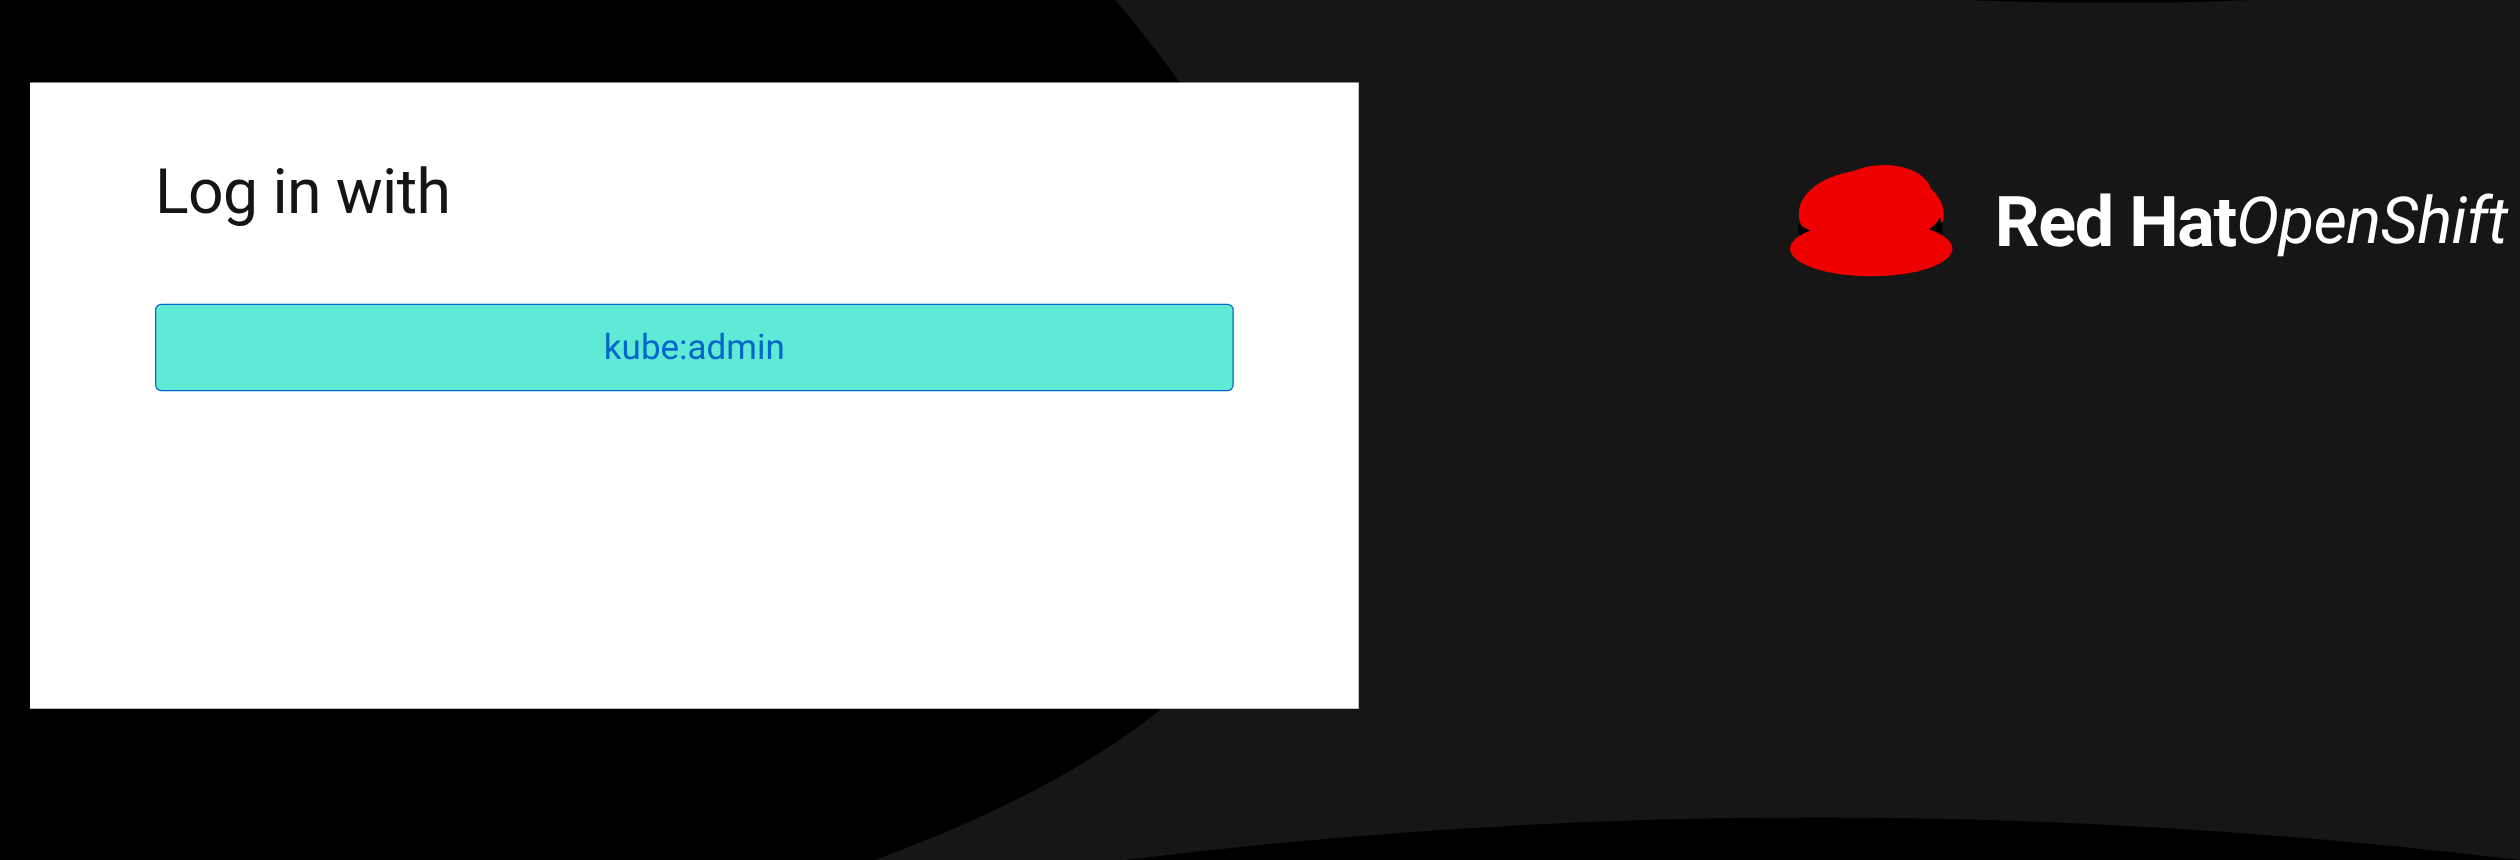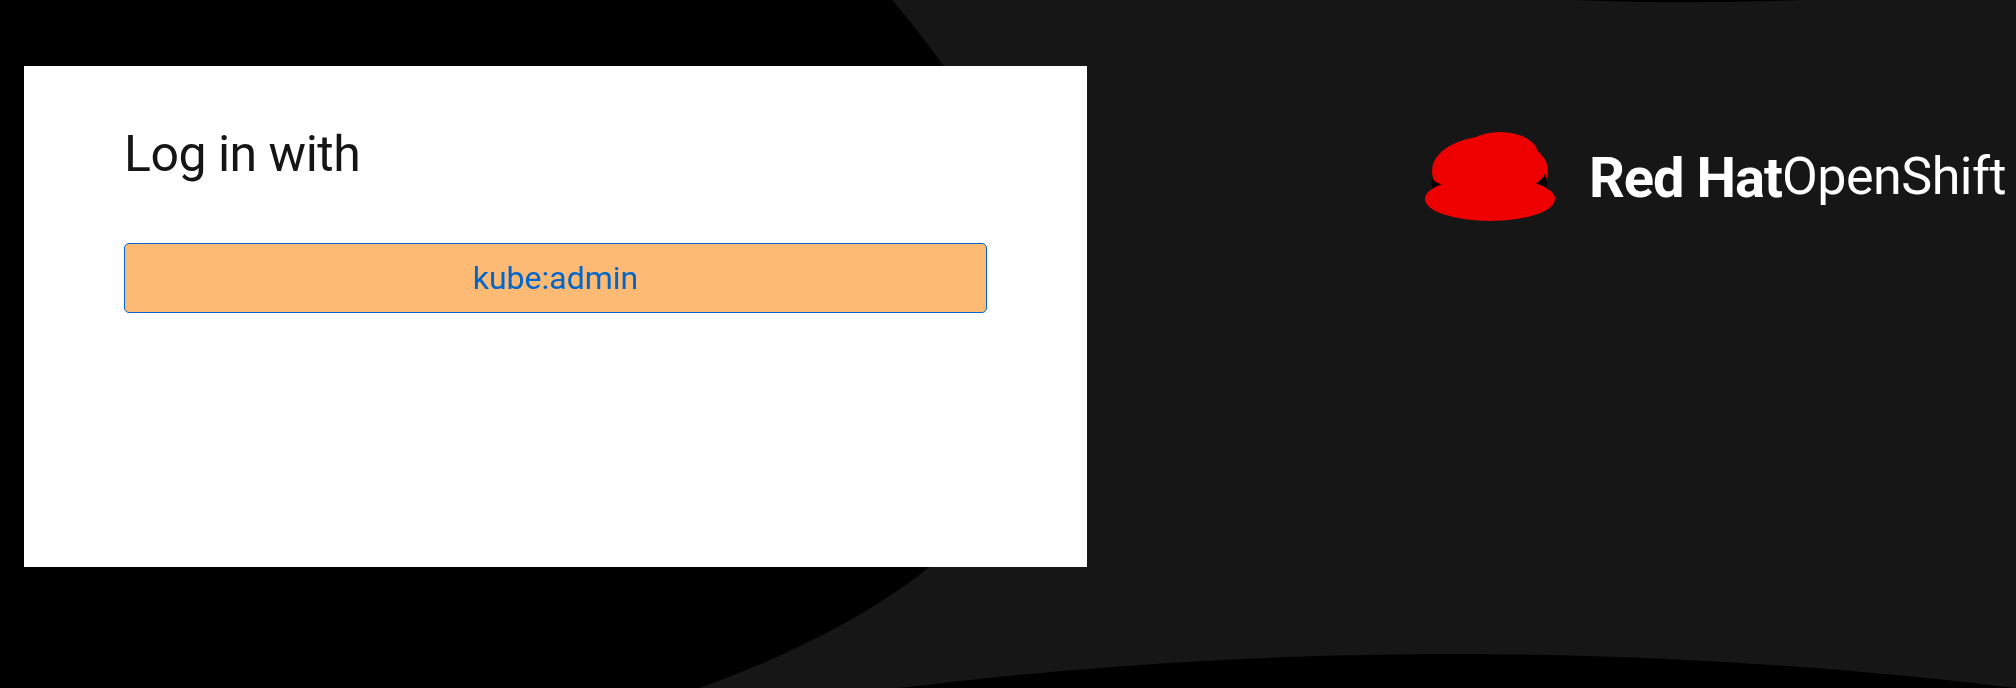--- a/index.html
+++ b/index.html
@@ -43,25 +43,25 @@
       font-weight: 400;
       color: #151515;
       margin-bottom: 60px;
       letter-spacing: -0.5px;
     }
     
     .idp-button {
       display: block;
       width: 100%;
       height: 70px;
-      background: #fdba74;
+      background: #5eead4;
       border: 1.5px solid #0066cc;
       border-radius: 5px;
       color: #0066cc;
-      font-size: 32px;
+      font-size: 28px;
       font-weight: 400;
       text-align: center;
       cursor: pointer;
       margin-bottom: 44px;
       font-family: inherit;
       line-height: 66px;
     }
     
     .brand-area {
       position: absolute;
@@ -90,20 +90,21 @@
       font-weight: 700;
       color: #ffffff;
       letter-spacing: -1px;
     }
     
     .brand-line2 {
       font-size: 52px;
       font-weight: 400;
       color: #ffffff;
       letter-spacing: -0.5px;
+      font-style: italic;
     }
   </style>
 </head>
 <body>
 
 <svg class="bg-swoosh" viewBox="0 0 2016 688" preserveAspectRatio="none">
   <rect width="2016" height="688" fill="#000000"></rect>
   <path d="M 800 -100 Q 1550 50 2016 -20 L 2016 688 Q 1450 620 900 688 L 700 688 Q 1350 450 800 -100 Z" fill="#161616"></path>
 </svg>
 

